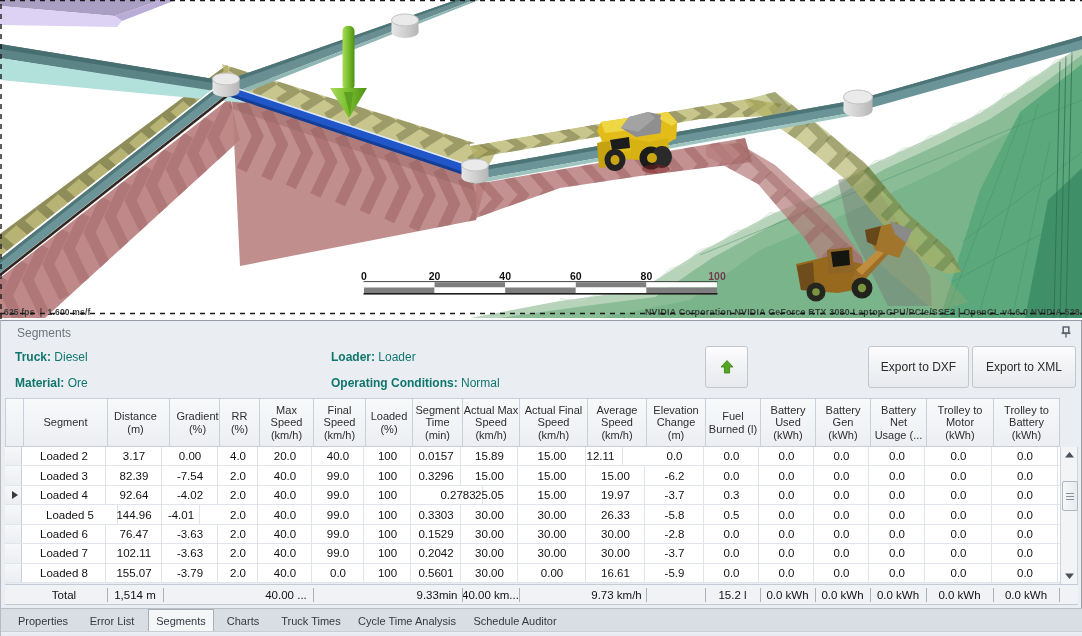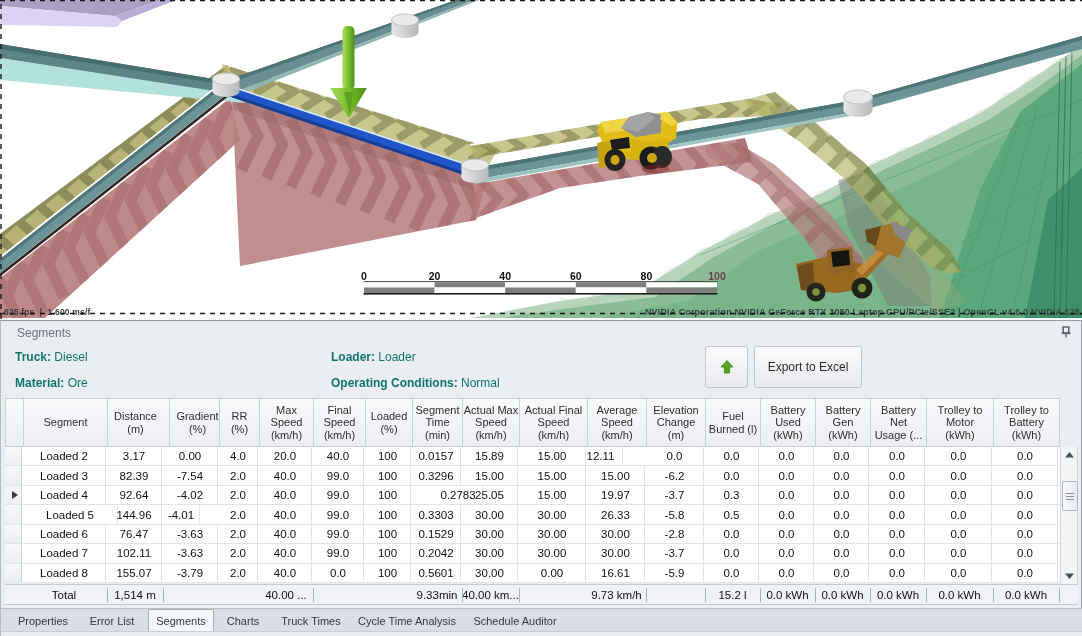--- a/index.html
+++ b/index.html
@@ -315,21 +315,22 @@
       </svg>
 <div class="info"><b>Truck:</b> Diesel</div>
 <div class="info" style="left:330px"><b>Loader:</b> Loader</div>
 <div class="info" style="top:55px"><b>Material:</b> Ore</div>
 <div class="info" style="left:330px;top:55px"><b>Operating Conditions:</b> Normal</div>
 <div class="btn" style="left:704px;width:43px">
         <svg width="16" height="16" viewBox="0 0 16 16">
           <path d="M8 1.5 L14 8 L10.6 8 L10.6 14 L5.4 14 L5.4 8 L2 8 Z" fill="#53a820" stroke="#3d7d14" stroke-width="0.8"></path>
         </svg>
       </div>
-<div class="btn" style="left:753px;width:108px">Export to Excel</div>
+<div class="btn" style="left:867px;width:101px">Export to DXF</div>
+<div class="btn" style="left:971px;width:104px">Export to XML</div>
 <div class="thead">
 <div class="hc" style="left:0px;width:18px">
           <span></span>
         </div>
 <div class="hc" style="left:18px;width:84px">
           <span>Segment</span>
         </div>
 <div class="hc" style="left:102px;width:56px">
           <span>Distance<br>(m)</span>
         </div>

